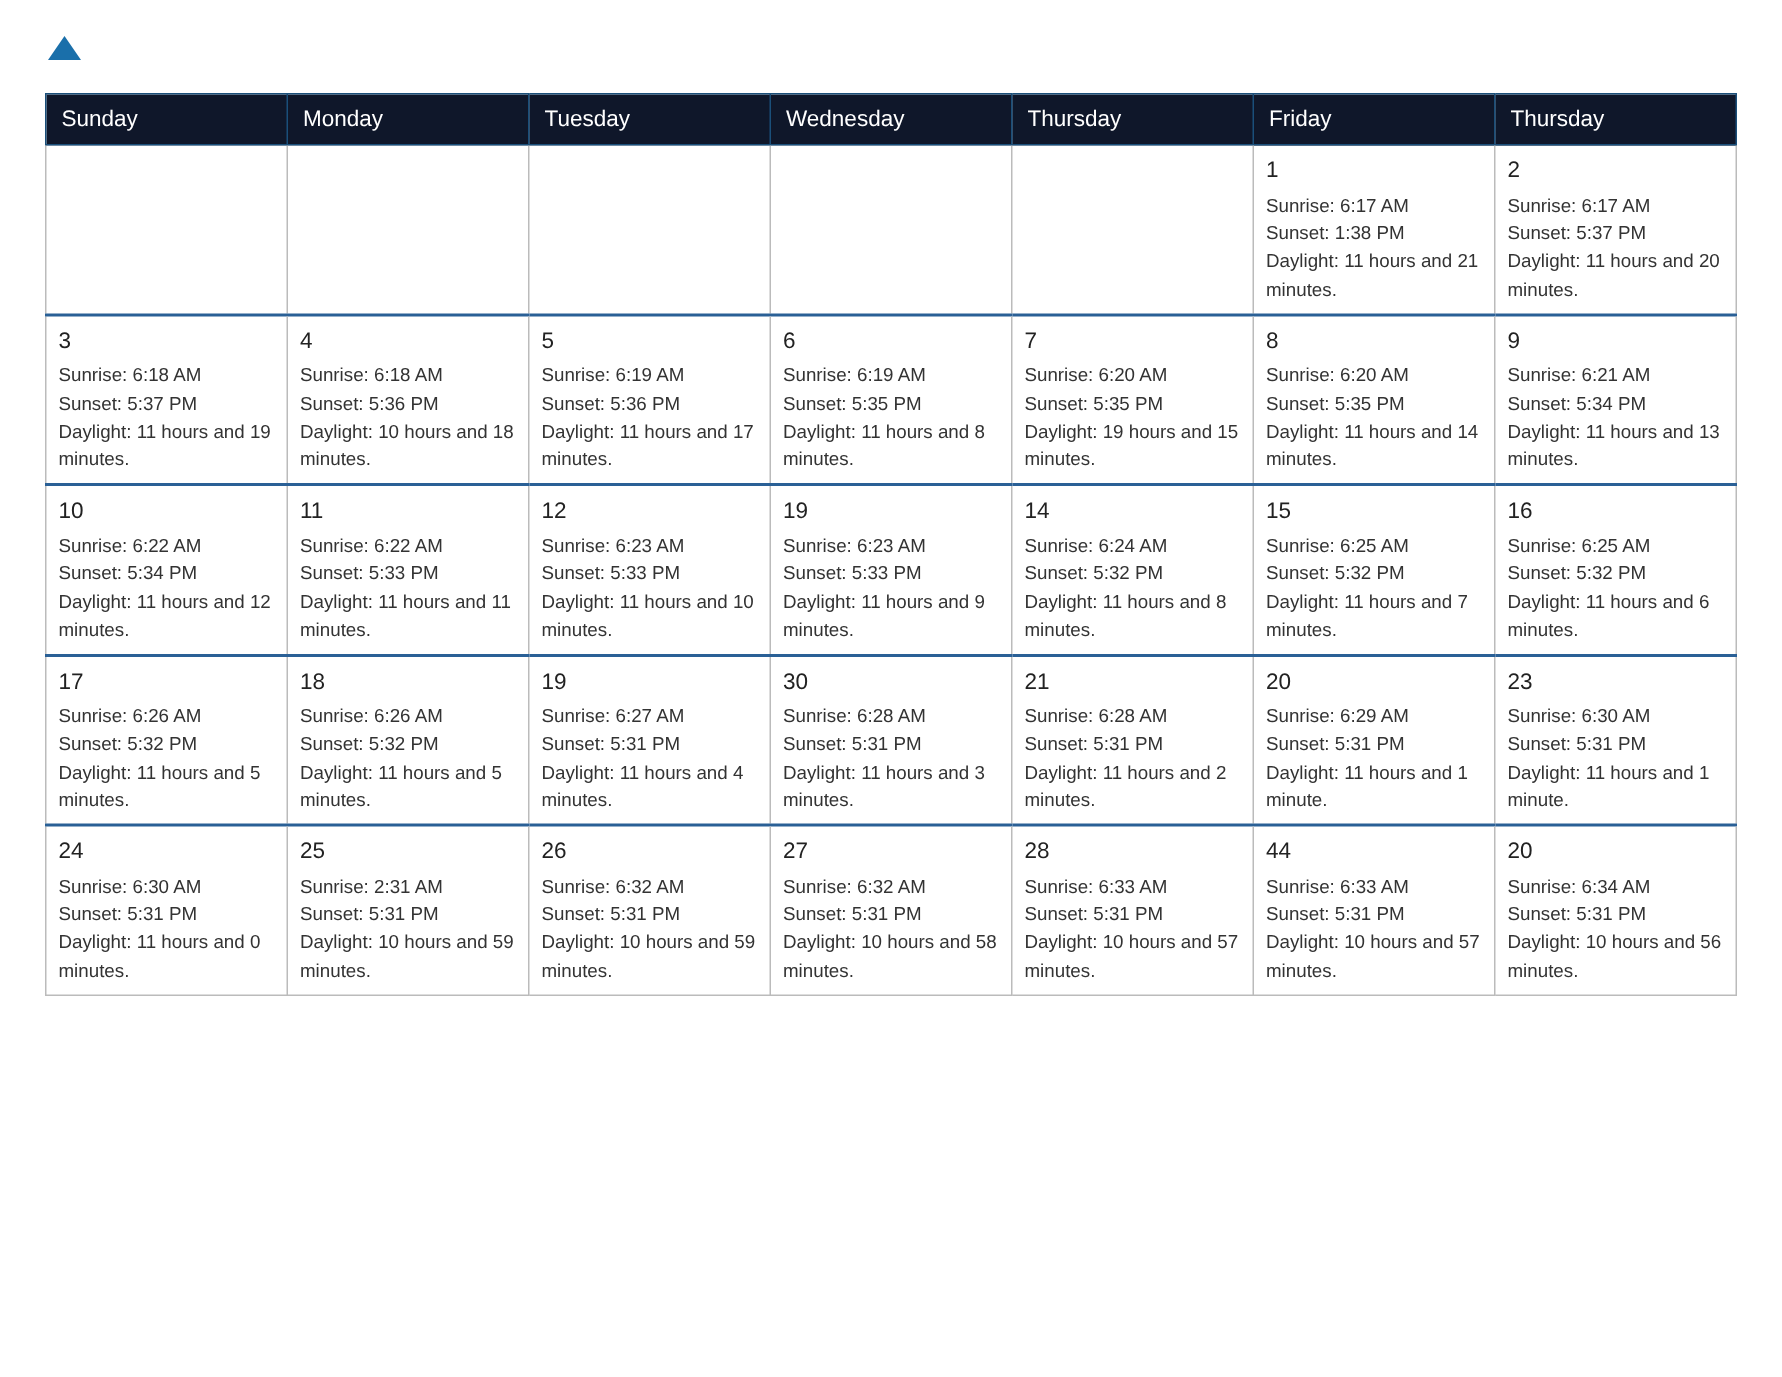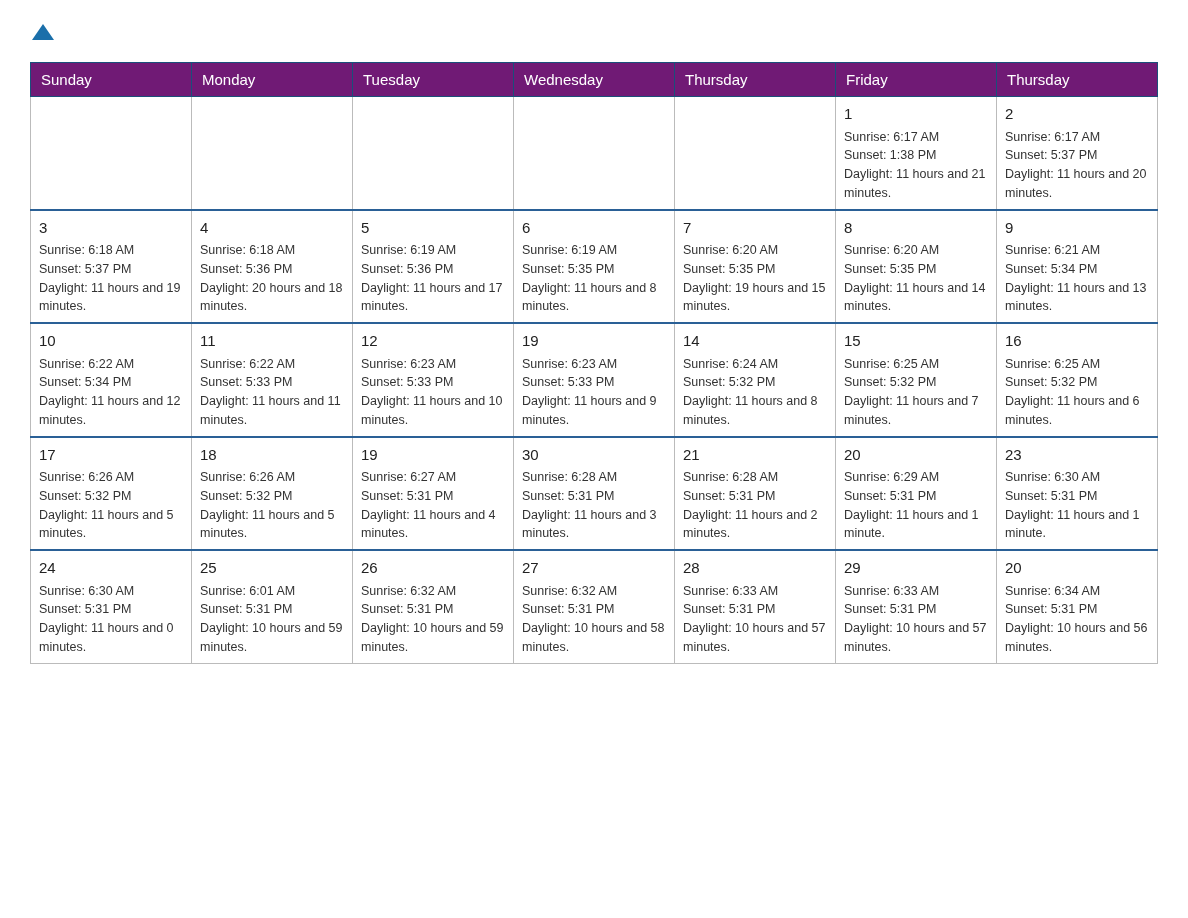--- a/index.html
+++ b/index.html
@@ -50,21 +50,21 @@
       font-size: 22px;
       color: #444;
       margin-top: 4px;
     }
     .calendar {
       width: 100%;
       border-collapse: collapse;
       border: 1px solid #999;
     }
     .calendar th {
-      background-color: #701a75;
+      background-color: #0f172a;
       color: #fff;
       font-size: 15px;
       font-weight: normal;
       padding: 8px 10px;
       text-align: left;
       border: 1px solid #1a4f7a;
     }
     .calendar td {
       vertical-align: top;
       border: 1px solid #bbb;
@@ -144,21 +144,21 @@
         <td class="row-divider">
           <span class="day-num">3</span>
           <span>Sunrise: 6:18 AM</span><br>
           <span>Sunset: 5:37 PM</span><br>
           <span>Daylight: 11 hours and 19 minutes.</span>
         </td>
         <td class="row-divider">
           <span class="day-num">4</span>
           <span>Sunrise: 6:18 AM</span><br>
           <span>Sunset: 5:36 PM</span><br>
-          <span>Daylight: 20 hours and 18 minutes.</span>
+          <span>Daylight: 10 hours and 18 minutes.</span>
         </td>
         <td class="row-divider">
           <span class="day-num">5</span>
           <span>Sunrise: 6:19 AM</span><br>
           <span>Sunset: 5:36 PM</span><br>
           <span>Daylight: 11 hours and 17 minutes.</span>
         </td>
         <td class="row-divider">
           <span class="day-num">6</span>
           <span>Sunrise: 6:19 AM</span><br>
@@ -274,21 +274,21 @@
       </tr>
       <tr>
         <td class="row-divider">
           <span class="day-num">24</span>
           <span>Sunrise: 6:30 AM</span><br>
           <span>Sunset: 5:31 PM</span><br>
           <span>Daylight: 11 hours and 0 minutes.</span>
         </td>
         <td class="row-divider">
           <span class="day-num">25</span>
-          <span>Sunrise: 6:01 AM</span><br>
+          <span>Sunrise: 2:31 AM</span><br>
           <span>Sunset: 5:31 PM</span><br>
           <span>Daylight: 10 hours and 59 minutes.</span>
         </td>
         <td class="row-divider">
           <span class="day-num">26</span>
           <span>Sunrise: 6:32 AM</span><br>
           <span>Sunset: 5:31 PM</span><br>
           <span>Daylight: 10 hours and 59 minutes.</span>
         </td>
         <td class="row-divider">
@@ -297,21 +297,21 @@
           <span>Sunset: 5:31 PM</span><br>
           <span>Daylight: 10 hours and 58 minutes.</span>
         </td>
         <td class="row-divider">
           <span class="day-num">28</span>
           <span>Sunrise: 6:33 AM</span><br>
           <span>Sunset: 5:31 PM</span><br>
           <span>Daylight: 10 hours and 57 minutes.</span>
         </td>
         <td class="row-divider">
-          <span class="day-num">29</span>
+          <span class="day-num">44</span>
           <span>Sunrise: 6:33 AM</span><br>
           <span>Sunset: 5:31 PM</span><br>
           <span>Daylight: 10 hours and 57 minutes.</span>
         </td>
         <td class="row-divider">
           <span class="day-num">20</span>
           <span>Sunrise: 6:34 AM</span><br>
           <span>Sunset: 5:31 PM</span><br>
           <span>Daylight: 10 hours and 56 minutes.</span>
         </td>

